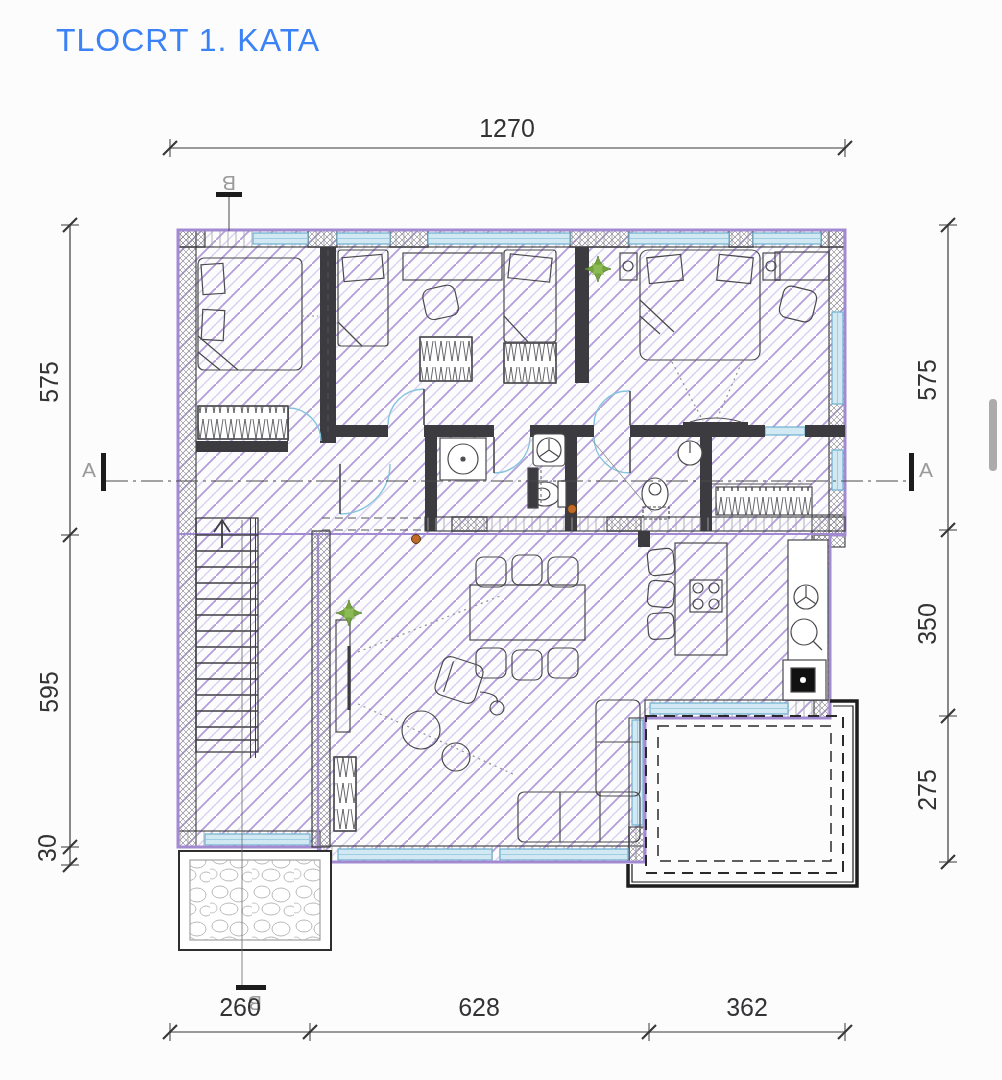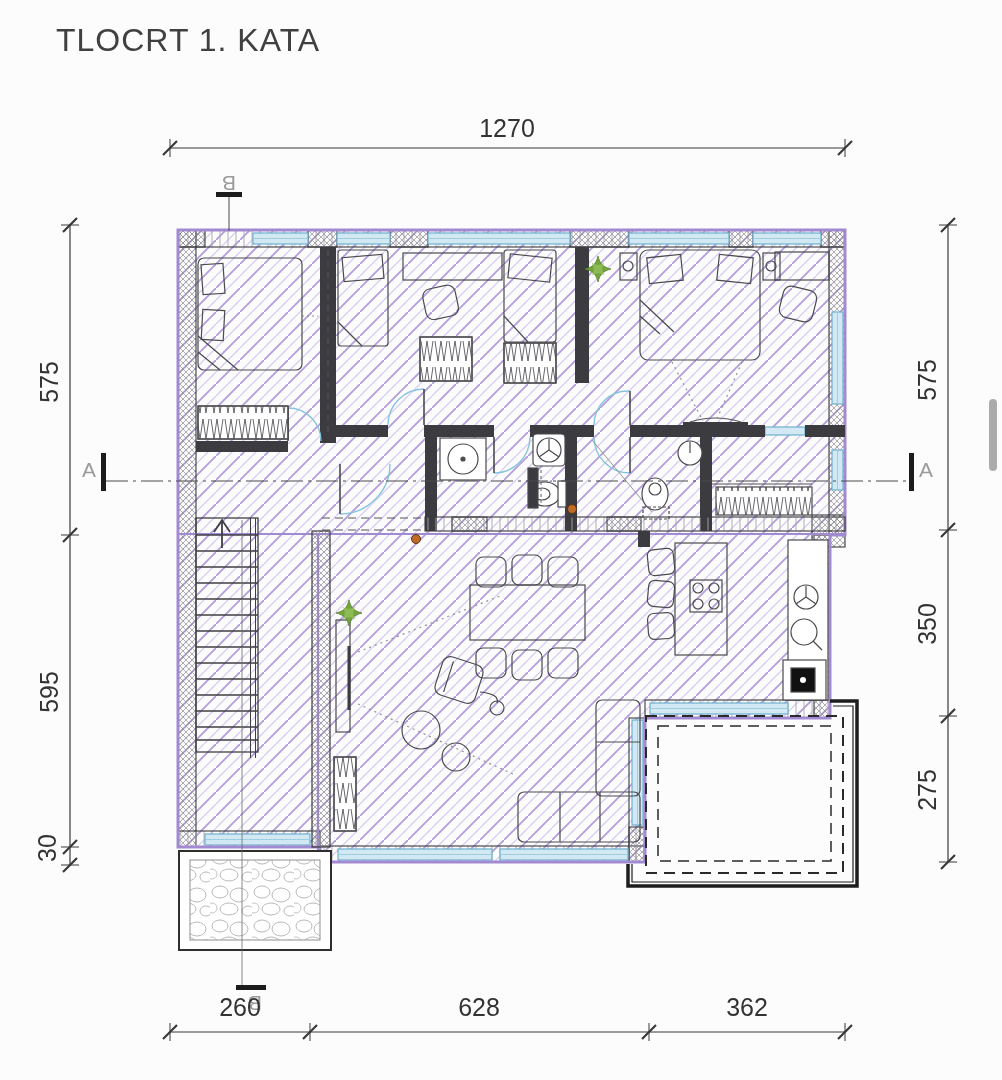--- a/index.html
+++ b/index.html
@@ -2,21 +2,21 @@
 <html><head>
 <meta charset="utf-8">
 <style>
   html,body{margin:0;padding:0;background:#ffffff;}
   .canvas{
     position:relative;width:1002px;height:1080px;background:#fcfcfc;overflow:hidden;
     font-family:"Liberation Sans", sans-serif;
   }
   .title{
     position:absolute;left:56px;top:22px;font-size:32px;letter-spacing:1px;
-    color:#404040;font-weight:400;text-align:right;
+    color:#3b82f6;font-weight:400;text-align:right;
   }
   svg{position:absolute;left:0;top:0;}
   .scrollbar{
     position:absolute;right:5px;top:399px;width:8px;height:72px;border-radius:4px;
     background:#ababab;
   }
   text{font-family:"Liberation Sans", sans-serif;}
   .dimtxt{font-size:25px;fill:#333336;}
   .sectxt{font-size:21px;fill:#9b9b9b;}
 </style>

